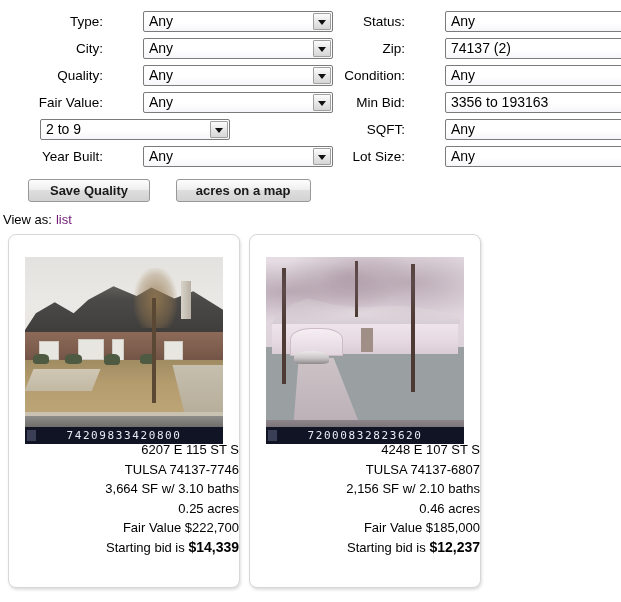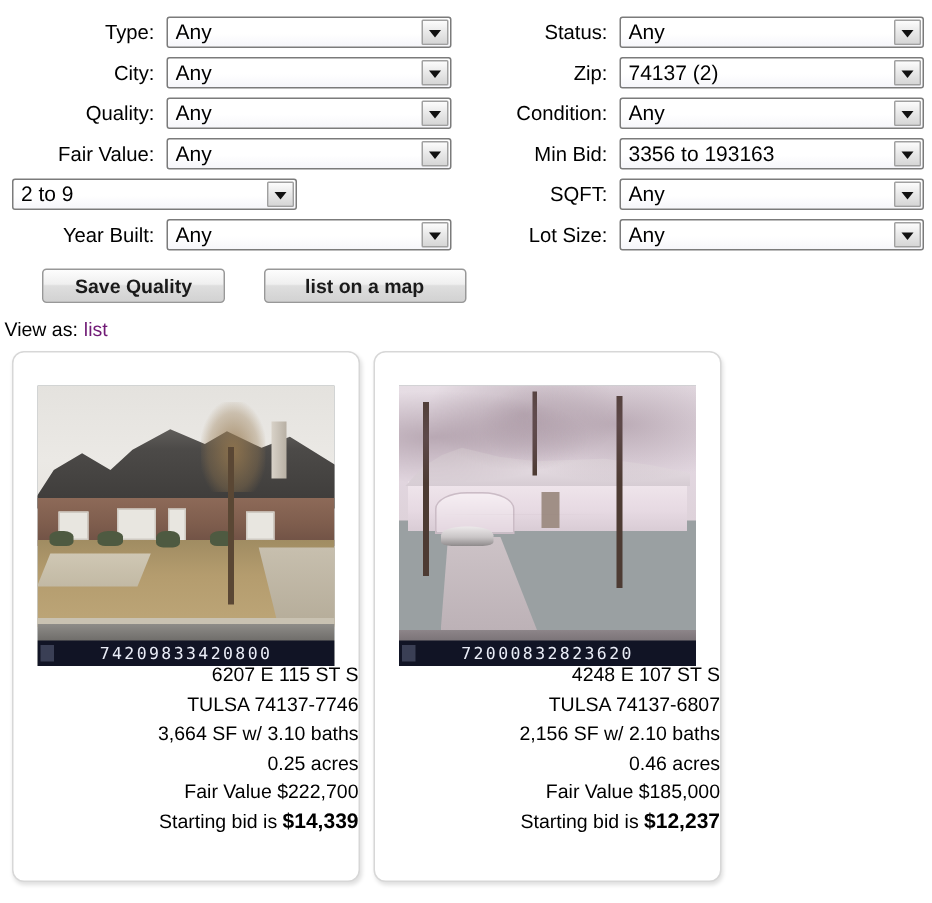--- a/index.html
+++ b/index.html
@@ -49,20 +49,21 @@
   }
   .select-box {
     position: relative;
     width: 190px;
     height: 21px;
     border: 1px solid #7b7b7b;
     border-radius: 2px;
     background: linear-gradient(to bottom, #ffffff 0%, #ffffff 55%, #f6f6fa 100%);
     box-sizing: border-box;
     overflow: hidden;
+    margin-left: 32px;
   }
   .filter-col.right .select-box { width: 203px; }
 
   .select-value {
     position: absolute;
     left: 5px;
     top: 0;
     right: 24px;
     height: 19px;
     line-height: 19px;
@@ -436,21 +437,21 @@
         <div class="select-value">Any</div>
         <div class="select-arrow-btn"></div>
       </div>
     </div>
 
   </div>
 </div>
 
 <div class="buttons">
   <span class="btn" id="save-search-button">Save Quality</span>
-  <span class="btn" id="view-map-button">list on a map</span>
+  <span class="btn" id="view-map-button">acres on a map</span>
 </div>
 
 <div class="viewas">
   <span>View as:</span><a>list</a>
 </div>
 
 <div class="results">
 
   <div class="card" id="property-card-0">
     <div class="photo-wrap">

